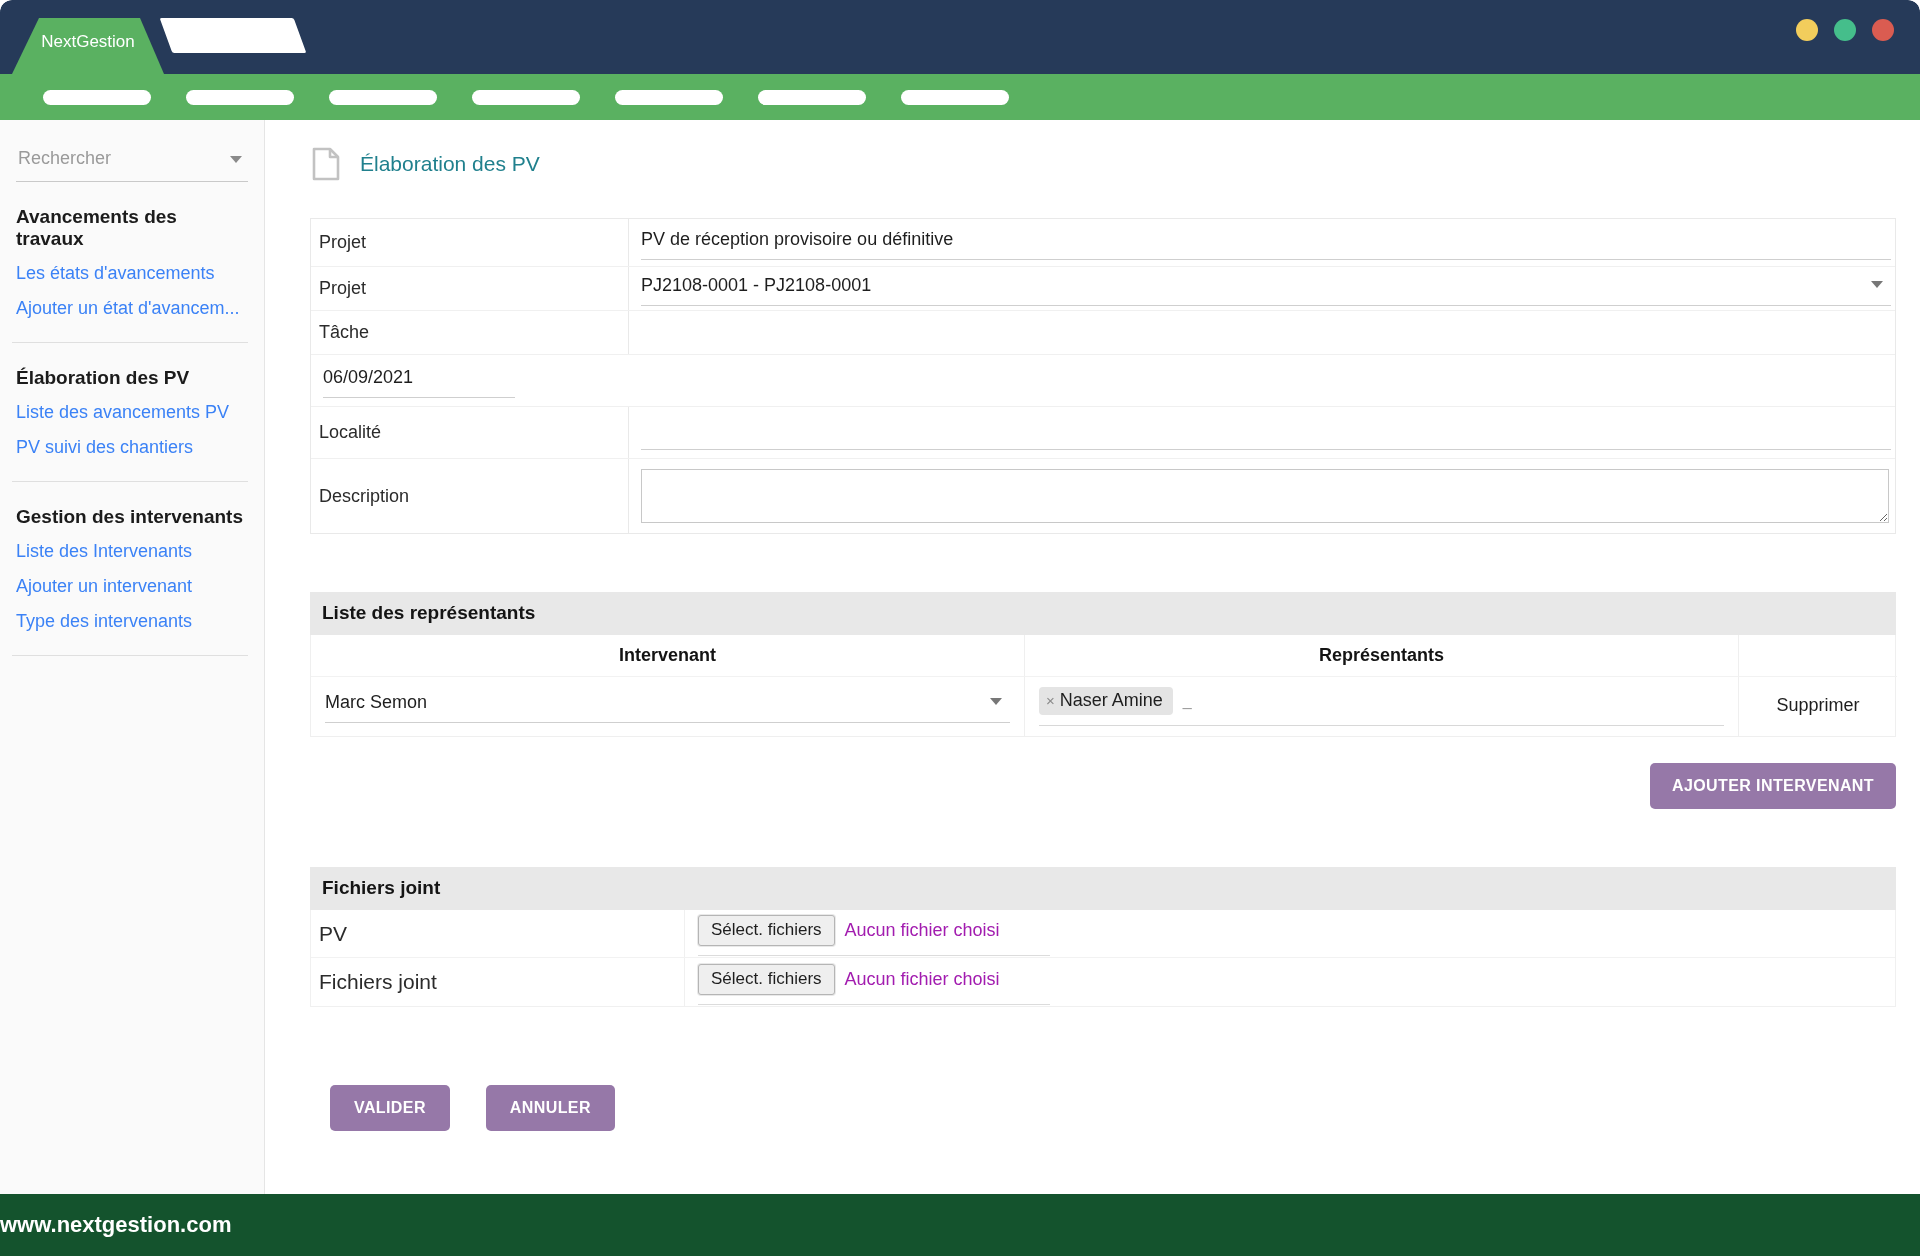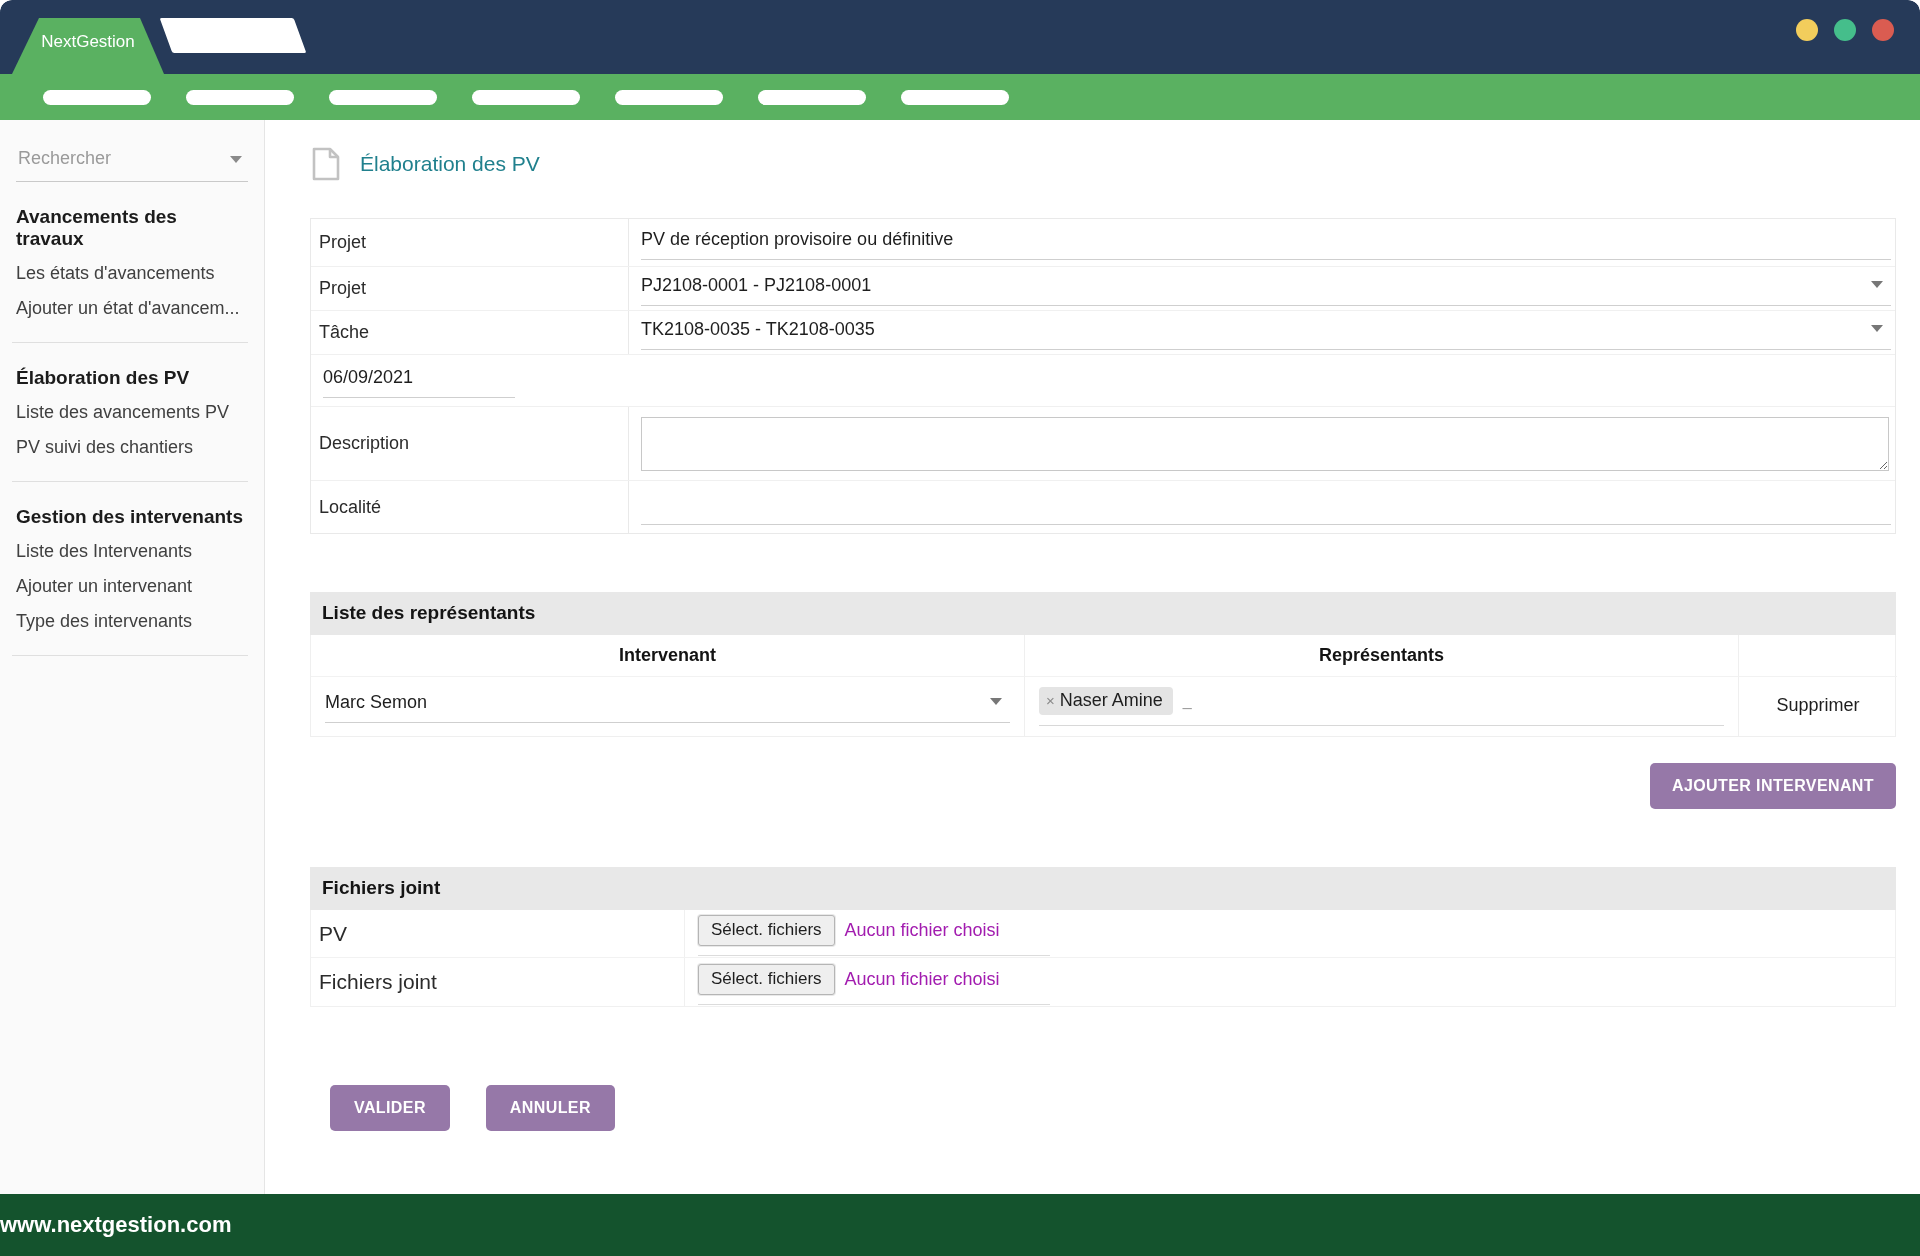--- a/index.html
+++ b/index.html
@@ -34,21 +34,21 @@
 
   
   .search-wrap { position:relative; margin-bottom:18px; }
   .search-input { width:100%; border:none; border-bottom:1px solid #C9C9C9; background:transparent;
                   font-family:inherit; font-size:18px; color:#333; padding:8px 24px 12px 2px; outline:none; }
   .search-input::placeholder { color:#9A9A9A; }
   .search-caret { position:absolute; right:6px; top:16px; width:0; height:0;
                   border-left:6px solid transparent; border-right:6px solid transparent;
                   border-top:7px solid #8A8A8A; }
   .side-heading { font-weight:bold; font-size:19px; color:#1b1b1b; margin:24px 0 6px; }
-  .side-item { font-size:18px; color:#404040; padding:7px 0; cursor:pointer; white-space:nowrap;
+  .side-item { font-size:18px; color:#3b82f6; padding:7px 0; cursor:pointer; white-space:nowrap;
                overflow:hidden; text-overflow:ellipsis; }
   .side-divider { border-top:1px solid #DFDFDF; margin:16px 0 0 -4px; }
 
   
   .page-title-row { display:flex; align-items:center; gap:20px; margin:4px 0 0 2px; height:40px; }
   .doc-icon { width:28px; height:34px; }
   .page-title { font-size:21px; color:#20808D; }
 
   
   .form-table { border:1px solid #E9E9E9; margin-top:34px; width:1586px; }
@@ -190,42 +190,36 @@
           <div class="flabel">Projet</div>
           <div class="fvalue">
             <div class="select-like">
               <span>PJ2108-0001 - PJ2108-0001</span>
               <div class="select-caret"></div>
             </div>
           </div>
         </div>
         <div class="frow h44">
           <div class="flabel">Tâche</div>
-          <div class="fvalue">
-            <div class="select-like">
-              <span>TK2108-0035 - TK2108-0035</span>
-              <div class="select-caret"></div>
-            </div>
-          </div>
         </div>
         <div class="frow h52">
           <div class="fvalue">
             <input class="uinput short" value="06/09/2021" style="">
+          </div>
+        </div>
+        <div class="frow h52">
+          <div class="flabel">Localité</div>
+          <div class="fvalue">
+            <input class="uinput" value="" style="">
           </div>
         </div>
         <div class="frow h74">
           <div class="flabel">Description</div>
           <div class="fvalue">
             <textarea class="desc-area" style=""></textarea>
-          </div>
-        </div>
-        <div class="frow h52">
-          <div class="flabel">Localité</div>
-          <div class="fvalue">
-            <input class="uinput" value="" style="">
           </div>
         </div>
       </div>
 
       <div class="section mt58">
         <div class="section-bar">Liste des représentants</div>
         <div class="rep-table">
           <div class="rep-th bordered">Intervenant</div>
           <div class="rep-th bordered">Représentants</div>
           <div class="rep-th"></div>

